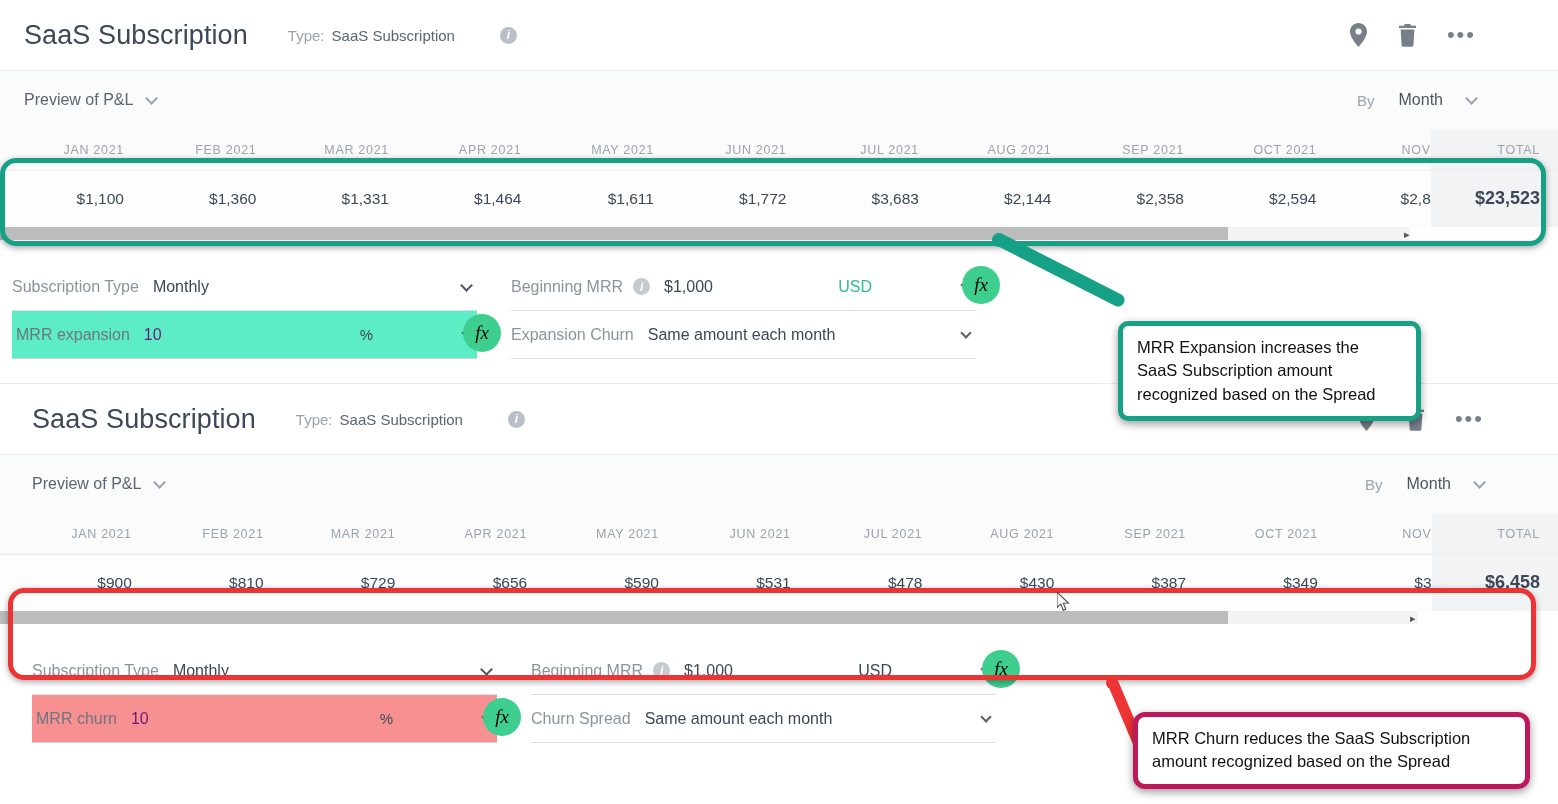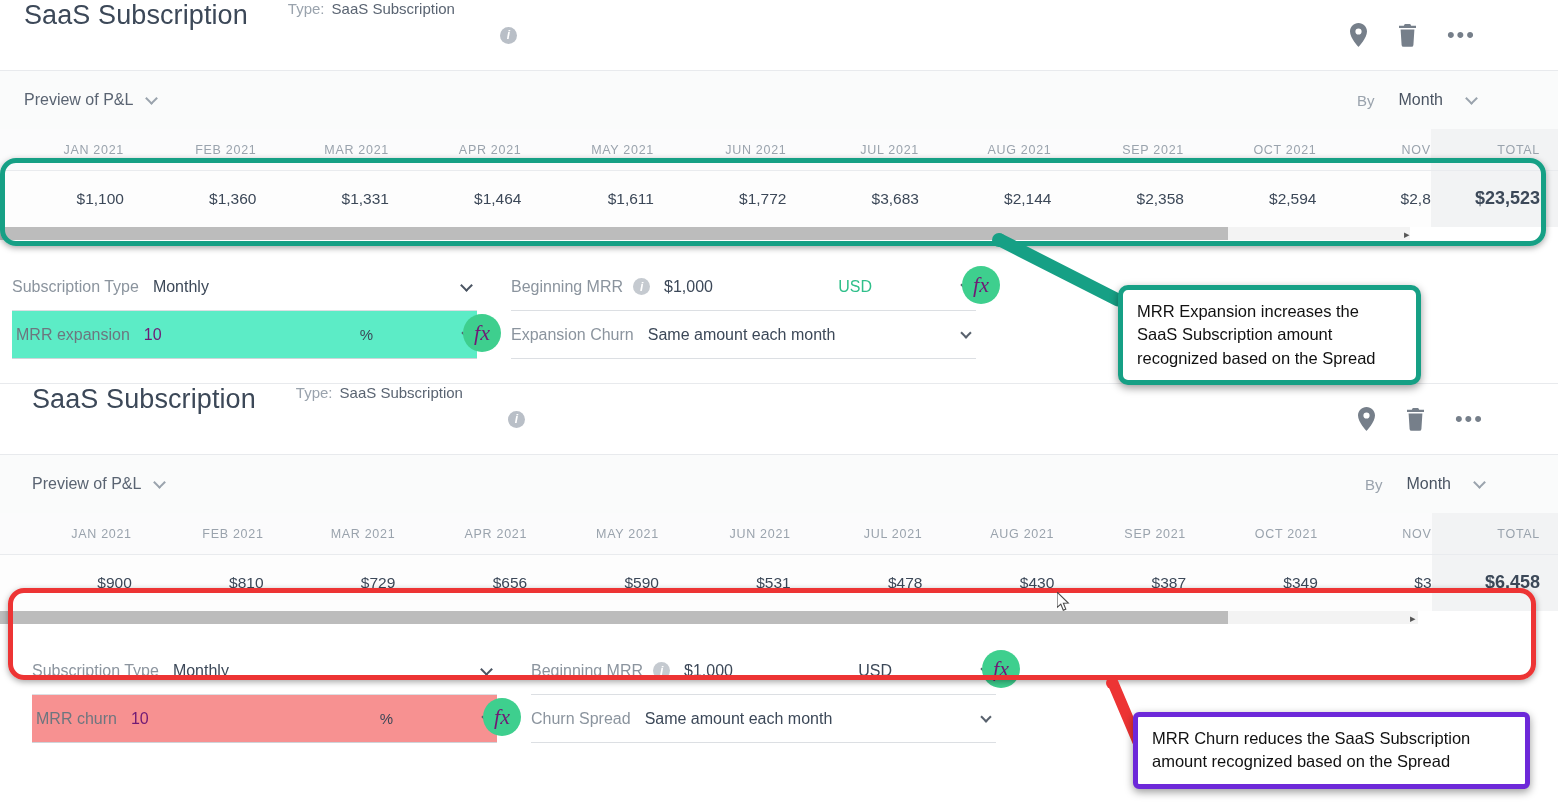--- a/index.html
+++ b/index.html
@@ -9,21 +9,21 @@
     font-family: "Liberation Sans", sans-serif;
     overflow: hidden;
   }
   .page { position: relative; width: 1558px; height: 804px; background:#fff; }
 
   
   .panel-head {
     position: relative;
     height: 70px;
     display: flex;
-    align-items: flex-start;
+    align-items: center;
     background: #ffffff;
     padding-left: 24px;
   }
   .panel-title {
     font-size: 27px;
     color: #3c4858;
     font-weight: 400;
     letter-spacing: .1px;
   }
   .type-wrap { display:flex; align-items:baseline; margin-left: 40px; }
@@ -106,23 +106,23 @@
   .flabel { font-size: 16px; color:#8b949e; }
   .fvalue { font-size: 16px; color:#3c4858; margin-left: 14px; }
   .frow .chev-right {
     position:absolute; right: 6px; top: 18px;
   }
   .unit { position:absolute; right: 104px; font-size:15px; color:#3c4858; }
   .unit-usd { position:absolute; right: 104px; font-size:16px; }
   .fx {
     position:absolute; right: -24px; top: 3px;
     width: 38px; height: 38px; border-radius:50%;
-    background:#3ecf8e; color:#701a75;
+    background:#3ecf8e; color:#000000;
     display:flex; align-items:center; justify-content:center;
-    font-family:"Liberation Serif", serif; font-style:italic; font-size:22px;
+    font-family:"Liberation Serif", serif; font-style:italic; font-size:19px;
     cursor:pointer;
   }
   .frow.hl-green { background:#5cecc6; border-bottom-color:#cfd4d9; }
   .frow.hl-red   { background:#f79191; border-bottom-color:#cfd4d9; }
   .frow.hl-green .flabel, .frow.hl-red .flabel { color:#6d767f; }
   .frow.hl-green .fvalue, .frow.hl-red .fvalue { color:#701a75; }
   .hl-pad { padding-left: 4px; }
   .inline-info {
     width: 17px; height: 17px; border-radius:50%;
     background:#c5cad0; color:#fff; font-size:12px;
@@ -149,22 +149,22 @@
   .hl-green-box { border: 5px solid #16a085; }
   .hl-red-box   { border: 5px solid #ed3434; }
 
   .callout {
     position:absolute; background:#fff;
     font-family:"Liberation Sans", sans-serif;
     font-size: 16.5px; color:#111; line-height: 1.42;
     padding: 10px 14px;
     box-shadow: 0 3px 8px rgba(0,0,0,.4);
   }
-  .callout-green { border: 5px solid #16a085; border-radius: 10px; }
-  .callout-red   { border: 5px solid #6d28d9; border-radius: 6px; }
+  .callout-green { border: 5px solid #16a085; border-radius: 10px; margin-top: 36px; }
+  .callout-red   { border: 5px solid #be185d; border-radius: 12px; }
 
   .cursor { position:absolute; width:14px; height:20px; }
 </style>
 </head>
 <body>
 
 <div class="page">
 
   <div>
 

